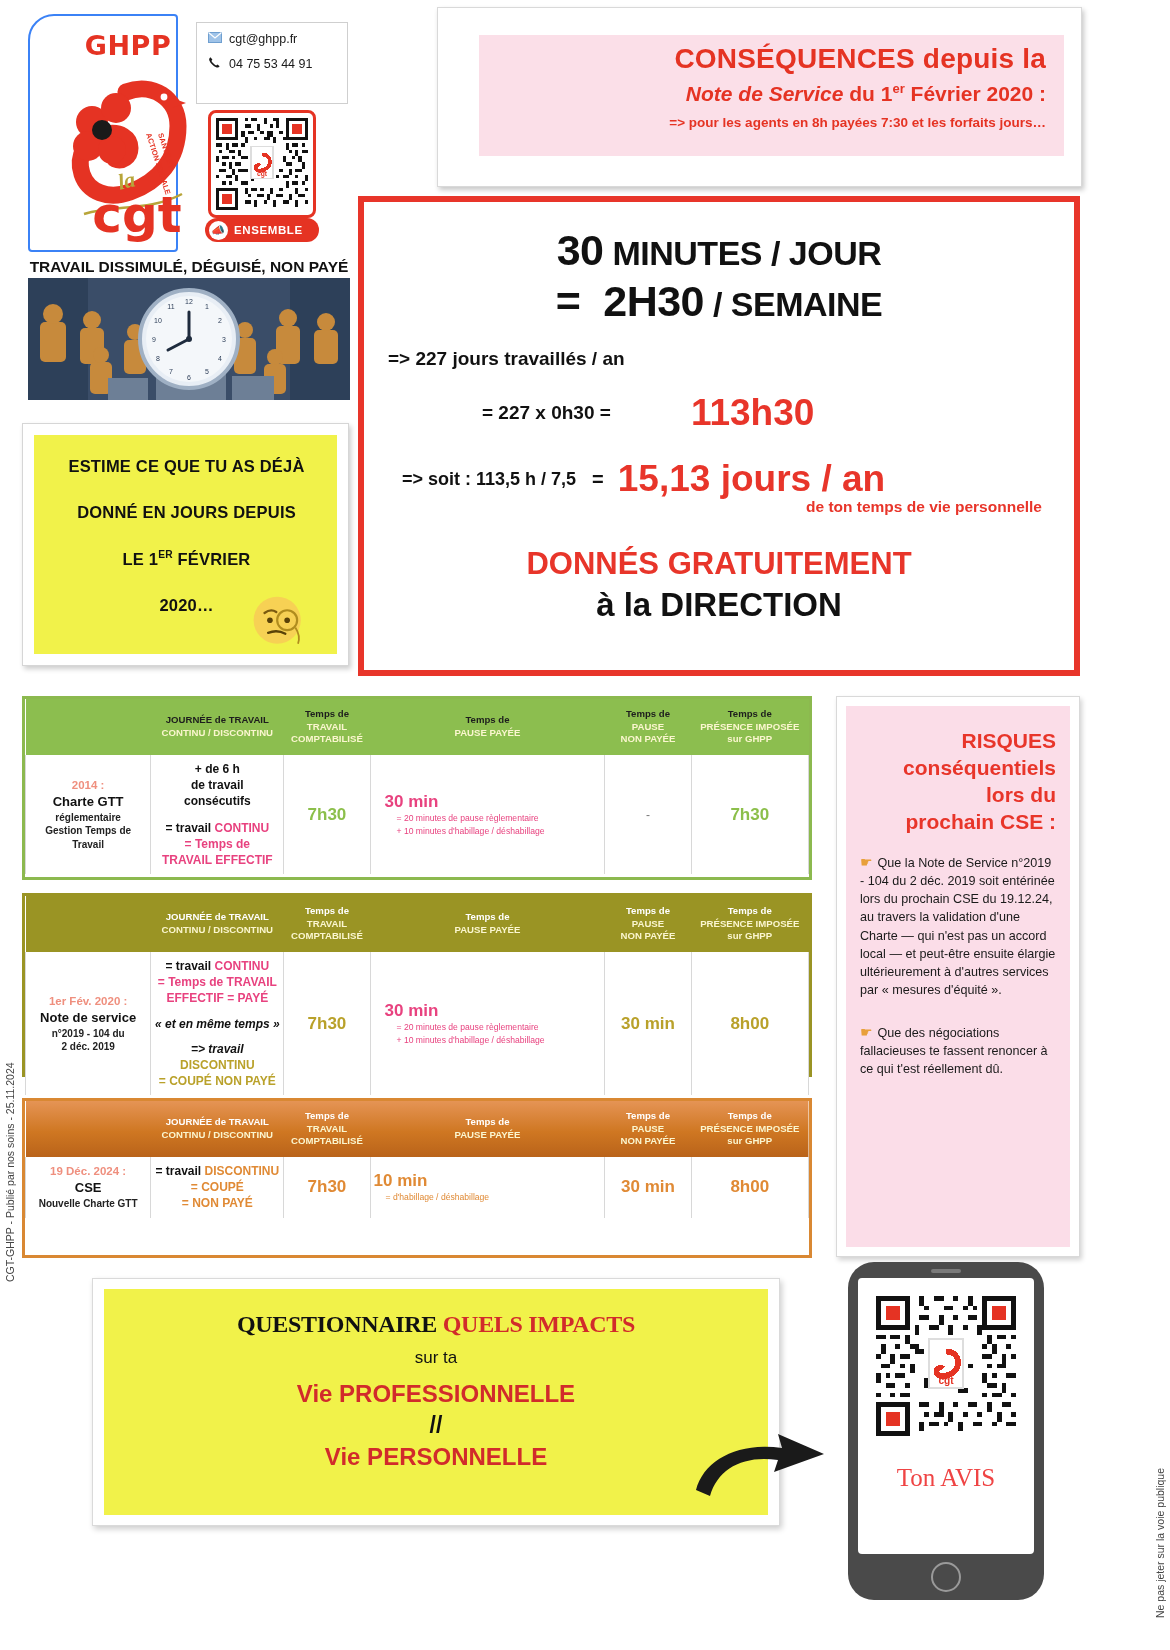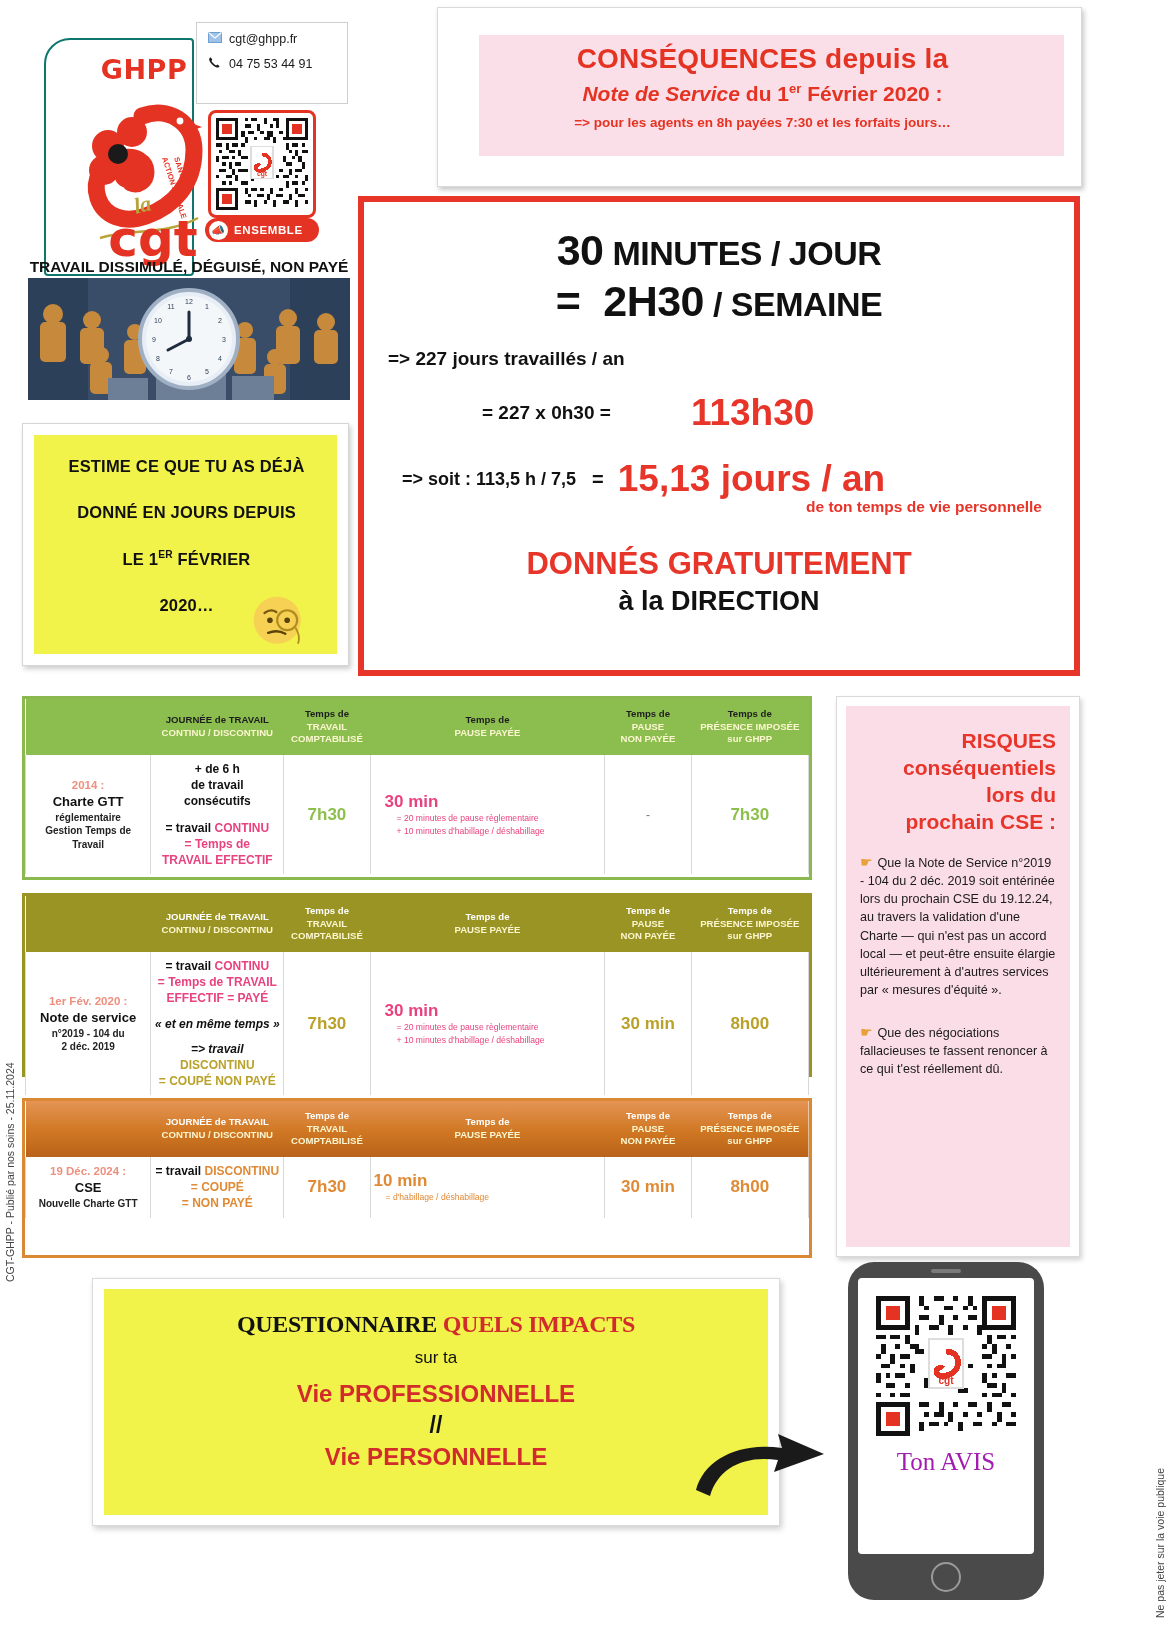--- a/index.html
+++ b/index.html
@@ -12,24 +12,23 @@
     overflow:hidden;
   }
   .pinkmag { color:#e8427f; }
   .olive { color:#b9a12a; }
   .orangetx { color:#e08a35; }
   .greentx { color:#8cbf4b; }
   .i { font-style:italic; }
 
   
   #logo-block {
-    position:absolute; left:44px; top:14px; width:150px; height:238px;
-    border:2px solid #0f766e; border-radius:26px 4px 4px 4px;
+    position:absolute; left:28px; top:14px; width:150px; height:238px;
+    border:2px solid #3b82f6; border-radius:26px 4px 4px 4px;
     background:#fff;
-    margin-top:24px;
   }
   #logo-ghpp {
     position:absolute; left:40px; top:14px; width:116px;
     text-align:center; font-size:27px; font-weight:bold; color:#e53323;
     letter-spacing:.5px; font-family:"DejaVu Sans", sans-serif;
   }
   #cgt-mark { position:absolute; left:36px; top:48px; width:132px; height:185px; }
   #cgt-word {
     position:absolute; left:52px; top:178px; width:110px; text-align:center;
     font-size:50px; font-weight:bold; color:#e53323; line-height:.85;
@@ -78,21 +77,21 @@
   }
 
   
   #conseq-card {
     position:absolute; left:437px; top:7px; width:645px; height:180px;
     background:#fff; border:1px solid #d9d9d9;
     box-shadow:2px 3px 5px rgba(0,0,0,.22);
   }
   #conseq-inner {
     position:absolute; left:17px; top:27px; right:17px; bottom:30px;
-    background:#fbdfe8; padding:8px 18px 0 0; text-align:center;margin-left:24px;
+    background:#fbdfe8; padding:8px 18px 0 0; text-align:right;margin-left:24px;
   }
   #conseq-l1 { font-size:28px; font-weight:bold; color:#e53323; letter-spacing:.2px; }
   #conseq-l2 { font-size:21px; font-weight:bold; color:#e53323; margin-top:6px; }
   #conseq-l2 .it { font-style:italic; }
   #conseq-l3 { font-size:13.5px; font-weight:bold; color:#e53323; margin-top:9px; }
   sup.sm { font-size:.62em; vertical-align:super; }
 
   
   #estimate-card {
     position:absolute; left:22px; top:423px; width:327px; height:243px;
@@ -121,21 +120,21 @@
   .calcrow { display:flex; align-items:center; }
   #calc-l4 { margin-top:22px; padding-left:118px; }
   #calc-l4 .lhs { font-size:19px; font-weight:bold; color:#111; }
   #calc-l4 .rhs { font-size:37px; font-weight:bold; color:#e8352a; margin-left:80px; }
   #calc-l5 { margin-top:24px; padding-left:38px; }
   #calc-l5 .lhs { font-size:18px; font-weight:bold; color:#111; }
   #calc-l5 .eq  { font-size:20px; font-weight:bold; color:#111; margin-left:16px; }
   #calc-l5 .rhs { font-size:37px; font-weight:bold; color:#e8352a; margin-left:14px; }
   #calc-l6 { text-align:right; padding-right:32px; margin-top:-2px; font-size:15.5px; font-weight:bold; color:#e8352a; }
   #calc-l7 { text-align:center; margin-top:30px; font-size:31px; font-weight:bold; color:#e8352a; }
-  #calc-l8 { text-align:center; margin-top:4px; font-size:27px; font-weight:bold; color:#111; }
+  #calc-l8 { text-align:center; margin-top:4px; font-size:33px; font-weight:bold; color:#111; }
 
   
   .tbl { position:absolute; left:22px; width:790px; }
   #tbl1 { top:696px; height:184px; border:3px solid #8cb94f; }
   #tbl2 { top:893px; height:184px; border:3px solid #9a9424; }
   #tbl3 { top:1098px; height:160px; border:3px solid #d98833; }
   .tbl table { width:100%; border-collapse:collapse; table-layout:fixed; }
   .tbl th {
     font-size:9.6px; font-weight:bold; line-height:1.32;
     padding:9px 2px; text-align:center; vertical-align:middle;
@@ -197,21 +196,21 @@
     background:#4a4a4a; border-radius:26px; padding:13px 10px 10px 10px;
   }
   #phone-notch {
     position:absolute; left:50%; transform:translateX(-50%); top:7px;
     width:30px; height:4px; background:#7a7a7a; border-radius:3px;
   }
   #phone-screen {
     position:absolute; left:10px; top:16px; right:10px; bottom:46px;
     background:#fff; border-radius:4px; padding:18px 12px 0 12px; text-align:center;
   }
-  #ton-avis { font-size:25px; color:#a21caf; margin-top:8px; font-family:"Liberation Serif", serif;}
+  #ton-avis { font-size:25px; color:#ef4444; margin-top:24px; font-family:"Liberation Serif", serif;}
   #phone-home {
     position:absolute; left:50%; transform:translateX(-50%); bottom:8px;
     width:30px; height:30px; border:2px solid #9a9a9a; border-radius:50%;
   }
 
   
   #arrow { position:absolute; left:690px; top:1418px; width:150px; height:90px; }
 
   
   #footer-left {

